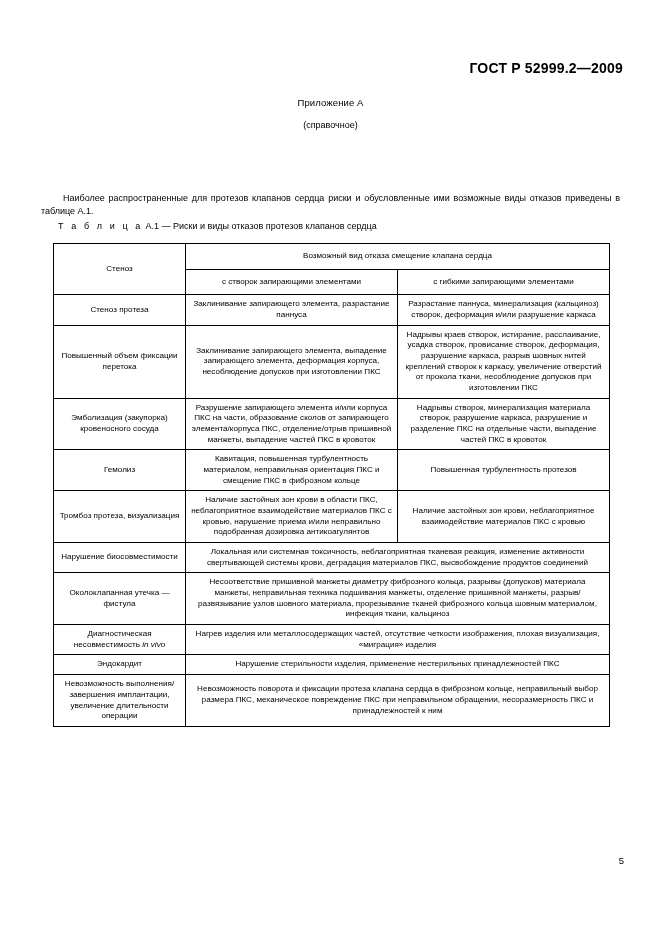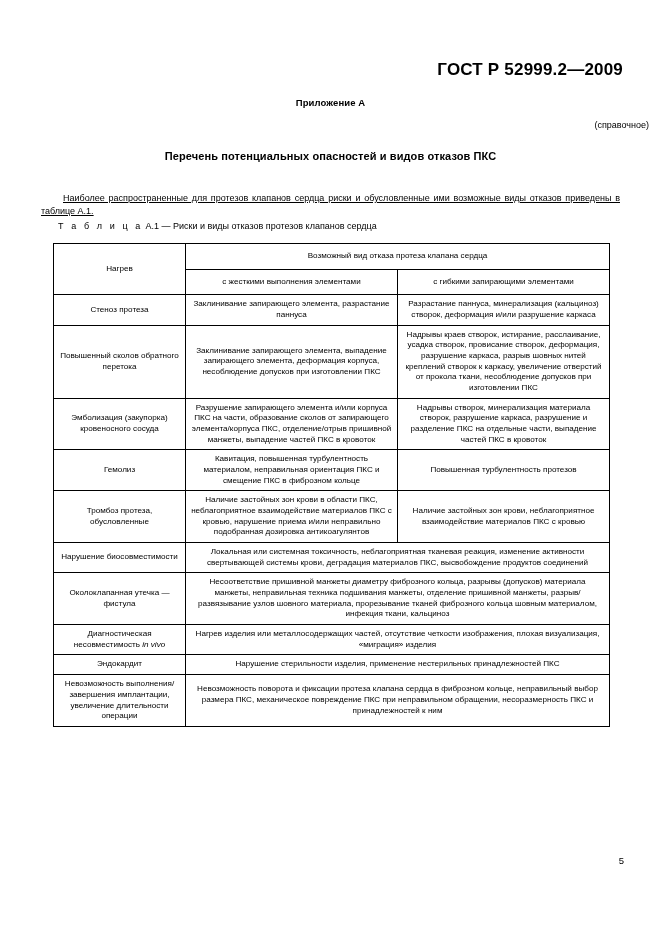--- a/index.html
+++ b/index.html
@@ -21,45 +21,44 @@
     width: 661px;
     height: 936px;
     overflow: hidden;
   }
 
   
   .doc-header {
     position: absolute;
     top: 60px;
     right: 38px;
-    font-size: 17px;
+    font-size: 14px;
     font-weight: bold;
     letter-spacing: 0.2px;
     white-space: nowrap;
   }
 
   
   .annex-block {
     position: absolute;
     top: 97px;
     left: 0;
     right: 0;
     text-align: center;
   }
   .annex-name {
     font-size: 9.5px;
-    font-weight: bold;
+    font-weight: normal;
     margin: 0 0 6px 0;
     letter-spacing: 0.1px;
   }
   .annex-kind {
     font-size: 9px;
     font-weight: normal;
     margin: 12px;
-    text-align: right;
   }
 
   .annex-heading {
     position: absolute;
     top: 150px;
     left: 0;
     right: 0;
     text-align: center;
     font-size: 11px;
     font-weight: bold;
@@ -69,21 +68,20 @@
   
   .intro {
     position: absolute;
     top: 183px;
     left: 41px;
     width: 579px;
     font-size: 9px;
     line-height: 1.45;
     text-align: justify;
     text-indent: 22px;
-    text-decoration: underline;
   }
 
   
   .table-caption {
     position: absolute;
     top: 221px;
     left: 58px;
     font-size: 9px;
     white-space: nowrap;
   }
@@ -145,73 +143,72 @@
 
 <div class="page">
 
   <div class="doc-header">ГОСТ Р 52999.2—2009</div>
 
   <div class="annex-block">
     <p class="annex-name">Приложение А</p>
     <p class="annex-kind">(справочное)</p>
   </div>
 
-  <div class="annex-heading">Перечень потенциальных опасностей и видов отказов ПКС</div>
 
   <p class="intro">Наиболее распространенные для протезов клапанов сердца риски и обусловленные ими возможные виды отказов приведены в таблице А.1.</p>
 
   <div class="table-caption">
     <span class="spaced">Т а б л и ц а</span>
     <span>А.1 — Риски и виды отказов протезов клапанов сердца</span>
   </div>
 
   <table class="risk-table">
     <colgroup>
       <col class="col-risk">
       <col class="col-rigid">
       <col class="col-flex">
     </colgroup>
     <thead>
       <tr>
-        <th class="hdr-risks" rowspan="2">Нагрев</th>
-        <th class="hdr-span" colspan="2">Возможный вид отказа протеза клапана сердца</th>
-      </tr>
-      <tr>
-        <th class="hdr-sub">с жесткими выполнения элементами</th>
+        <th class="hdr-risks" rowspan="2">Стеноз</th>
+        <th class="hdr-span" colspan="2">Возможный вид отказа смещение клапана сердца</th>
+      </tr>
+      <tr>
+        <th class="hdr-sub">с створок запирающими элементами</th>
         <th class="hdr-sub">с гибкими запирающими элементами</th>
       </tr>
     </thead>
     <tbody>
 
       <tr>
         <td class="cell-risk">Стеноз протеза</td>
         <td>Заклинивание запирающего элемента, разрастание паннуса</td>
         <td>Разрастание паннуса, минерализация (кальциноз) створок, деформация и/или разрушение каркаса</td>
       </tr>
 
       <tr>
-        <td class="cell-risk">Повышенный сколов обратного перетока</td>
+        <td class="cell-risk">Повышенный объем фиксации перетока</td>
         <td>Заклинивание запирающего элемента, выпадение запирающего элемента, деформация корпуса, несоблюдение допусков при изготовлении ПКС</td>
         <td>Надрывы краев створок, истирание, расслаивание, усадка створок, провисание створок, деформация, разрушение каркаса, разрыв шовных нитей креплений створок к каркасу, увеличение отверстий от прокола ткани, несоблюдение допусков при изготовлении ПКС</td>
       </tr>
 
       <tr>
         <td class="cell-risk">Эмболизация (закупорка) кровеносного сосуда</td>
         <td>Разрушение запирающего элемента и/или корпуса ПКС на части, образование сколов от запирающего элемента/корпуса ПКС, отделение/отрыв пришивной манжеты, выпадение частей ПКС в кровоток</td>
         <td>Надрывы створок, минерализация материала створок, разрушение каркаса, разрушение и разделение ПКС на отдельные части, выпадение частей ПКС в кровоток</td>
       </tr>
 
       <tr>
         <td class="cell-risk">Гемолиз</td>
         <td>Кавитация, повышенная турбулентность материалом, неправильная ориентация ПКС и смещение ПКС в фиброзном кольце</td>
         <td>Повышенная турбулентность протезов</td>
       </tr>
 
       <tr>
-        <td class="cell-risk">Тромбоз протеза, обусловленные</td>
+        <td class="cell-risk">Тромбоз протеза, визуализация</td>
         <td>Наличие застойных зон крови в области ПКС, неблагоприятное взаимодействие материалов ПКС с кровью, нарушение приема и/или неправильно подобранная дозировка антикоагулянтов</td>
         <td>Наличие застойных зон крови, неблагоприятное взаимодействие материалов ПКС с кровью</td>
       </tr>
 
       <tr>
         <td class="cell-risk">Нарушение биосовместимости</td>
         <td class="cell-wide" colspan="2">Локальная или системная токсичность, неблагоприятная тканевая реакция, изменение активности свертывающей системы крови, деградация материалов ПКС, высвобождение продуктов соединений</td>
       </tr>
 
       <tr>

